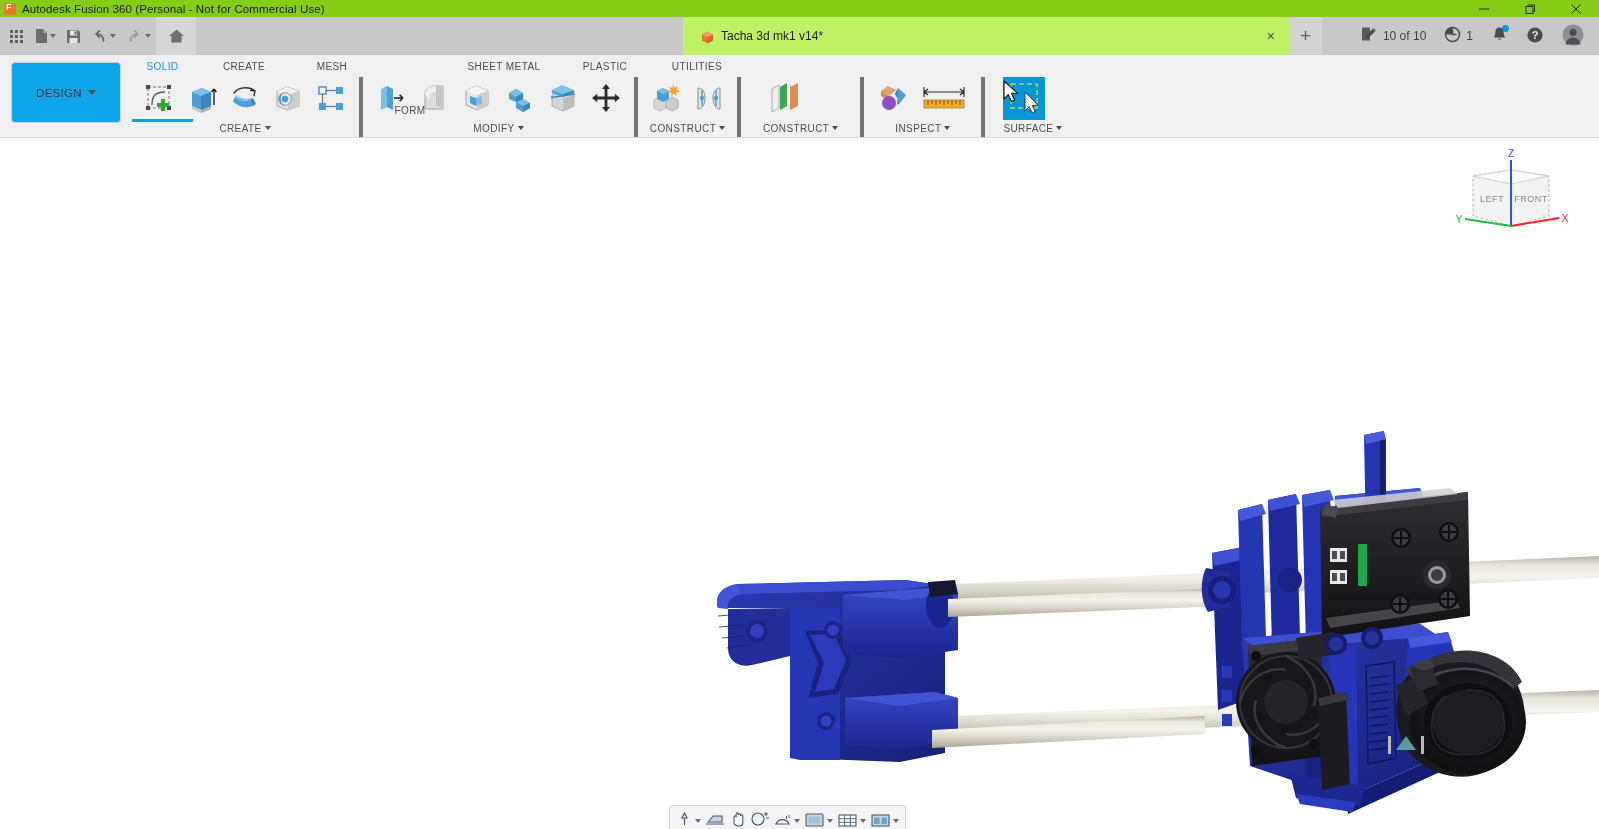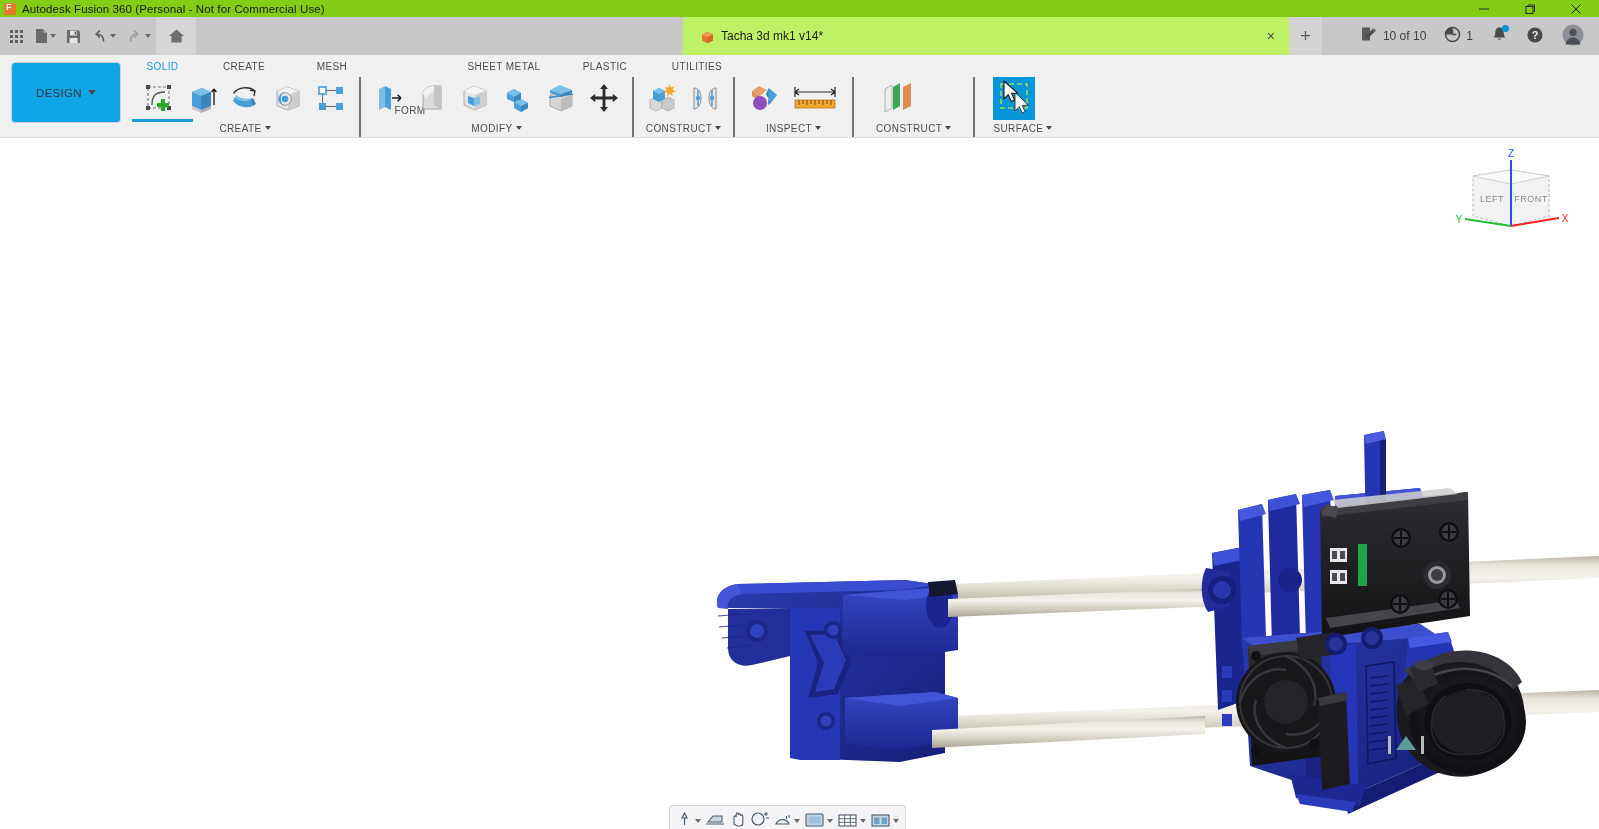--- a/index.html
+++ b/index.html
@@ -120,21 +120,21 @@
     position: relative;
   }
   .rib-tab.active { color: #1c9ad6; }
   .rib-tab.active::after {
     content: ""; position: absolute; left: 2px; right: 2px; bottom: -2px;
     height: 3px; background: #1c9ad6;
   }
 
   .panels { position: absolute; left: 131px; top: 22px; display: flex; height: 60px; }
   .panel { display: flex; flex-direction: column; position: relative; padding: 0 8px; }
-  .panel + .panel { border-left: 2px solid #737373; }
+  .panel + .panel { border-left: 4px solid #737373; }
   .panel-icons { display: flex; align-items: flex-start; gap: 3px; height: 44px; }
   .panel-label {
     font-size: 10px; color: #4c4c4c; letter-spacing: 0.4px;
     text-align: center; display: flex; align-items: center; justify-content: center; gap: 3px;
     height: 14px;
   }
   .panel-label .tri {
     border-left: 3.5px solid transparent; border-right: 3.5px solid transparent;
     border-top: 4px solid #4a4a4a;
   }
@@ -489,20 +489,36 @@
         </div>
 
         <div class="tool">
           <svg width="34" height="34" viewBox="0 0 34 34">
             <path d="M6 7 C9.5 7 13 10 13 17 C13 24 9.5 28 6 28 Z" fill="#e6e6e6" stroke="#8a8a8a" stroke-width="1"></path>
             <path d="M28 7 C24.5 7 21 10 21 17 C21 24 24.5 28 28 28 Z" fill="#e6e6e6" stroke="#8a8a8a" stroke-width="1"></path>
             <line x1="10" y1="9" x2="10" y2="25" stroke="#4a9fd8" stroke-width="1.5"></line>
             <line x1="24" y1="9" x2="24" y2="25" stroke="#4a9fd8" stroke-width="1.5"></line>
             <circle cx="10" cy="17" r="2.2" fill="#4a9fd8"></circle>
             <circle cx="24" cy="17" r="2.2" fill="#4a9fd8"></circle>
+          </svg>
+        </div>
+      </div>
+      <div class="panel-label">
+        <span>CONSTRUCT</span>
+        <span class="tri"></span>
+      </div>
+    </div>
+
+    <div class="panel" style="padding:0 22px;">
+      <div class="panel-icons">
+        <div class="tool" style="width:48px;">
+          <svg width="40" height="34" viewBox="0 0 40 34">
+            <path d="M5 8 L12 4 L12 27 L5 31 Z" fill="#ededed" stroke="#a0a0a0" stroke-width="0.8"></path>
+            <path d="M13 6 L20 2 L20 25 L13 29 Z" fill="#3aa85a"></path>
+            <path d="M23 6 L31 2 L31 25 L23 29 Z" fill="#e08a50"></path>
           </svg>
         </div>
       </div>
       <div class="panel-label">
         <span>CONSTRUCT</span>
         <span class="tri"></span>
       </div>
     </div>
 
     <div class="panel" style="padding:0 10px;">
@@ -531,36 +547,20 @@
                 <line x1="28" y1="19" x2="28" y2="23"></line>
               <line x1="32" y1="19" x2="32" y2="24"></line>
                 <line x1="36" y1="19" x2="36" y2="23"></line>
               <line x1="40" y1="19" x2="40" y2="24"></line>
             </g>
           </svg>
         </div>
       </div>
       <div class="panel-label">
         <span>INSPECT</span>
-        <span class="tri"></span>
-      </div>
-    </div>
-
-    <div class="panel" style="padding:0 22px;">
-      <div class="panel-icons">
-        <div class="tool" style="width:48px;">
-          <svg width="40" height="34" viewBox="0 0 40 34">
-            <path d="M5 8 L12 4 L12 27 L5 31 Z" fill="#ededed" stroke="#a0a0a0" stroke-width="0.8"></path>
-            <path d="M13 6 L20 2 L20 25 L13 29 Z" fill="#3aa85a"></path>
-            <path d="M23 6 L31 2 L31 25 L23 29 Z" fill="#e08a50"></path>
-          </svg>
-        </div>
-      </div>
-      <div class="panel-label">
-        <span>CONSTRUCT</span>
         <span class="tri"></span>
       </div>
     </div>
 
 
     <div class="panel" style="padding:0 18px;">
       <div class="panel-icons">
         <div class="tool sel" style="width:42px;height:43px;">
           <svg width="42" height="43" viewBox="0 0 42 43">
             <rect x="8" y="7" width="26" height="24" fill="none" stroke="#9ada6c" stroke-width="1.6" stroke-dasharray="5 3"></rect>

